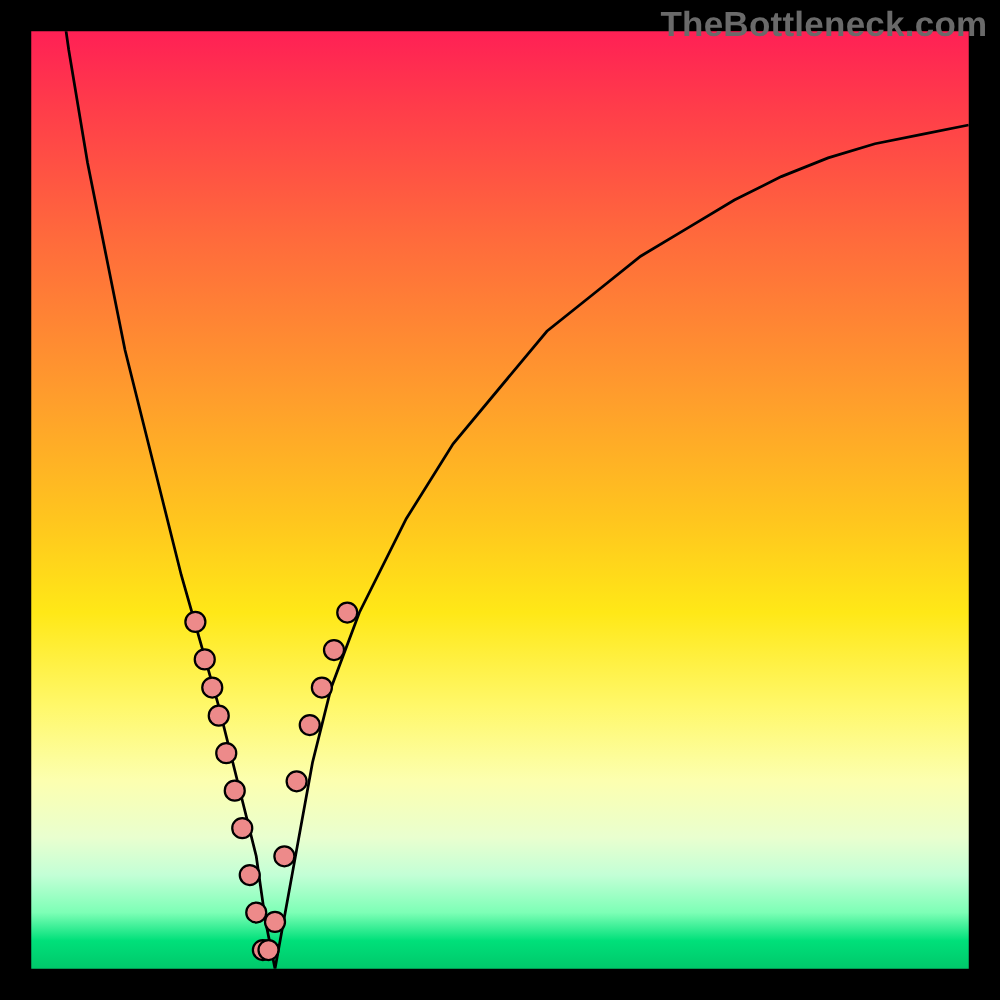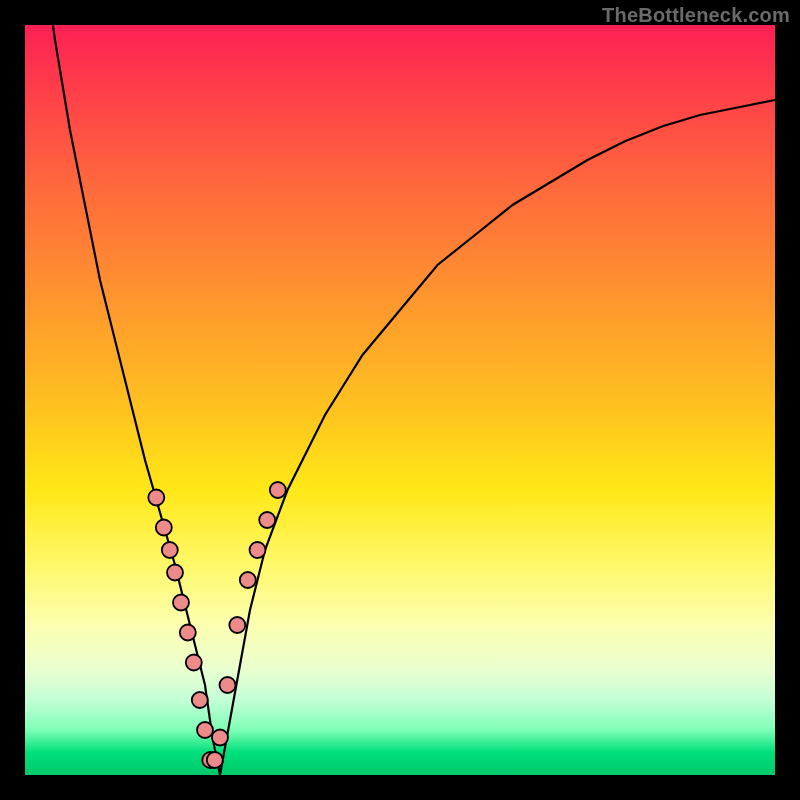--- a/index.html
+++ b/index.html
@@ -38,21 +38,21 @@
       #7dffb6 94%,
       #00e07a 97%,
       #00c86a 100%
     );
   }
   .watermark {
     position: absolute;
     top: 4px;
     right: 10px;
     color: #6a6a6a;
-    font-size: 20px;
+    font-size: 28px;
     font-weight: 600;
     letter-spacing: 0.2px;
     user-select: none;
   }
   svg.curve {
     position: absolute;
     left: 0;
     top: 0;
     width: 750px;
     height: 750px;

